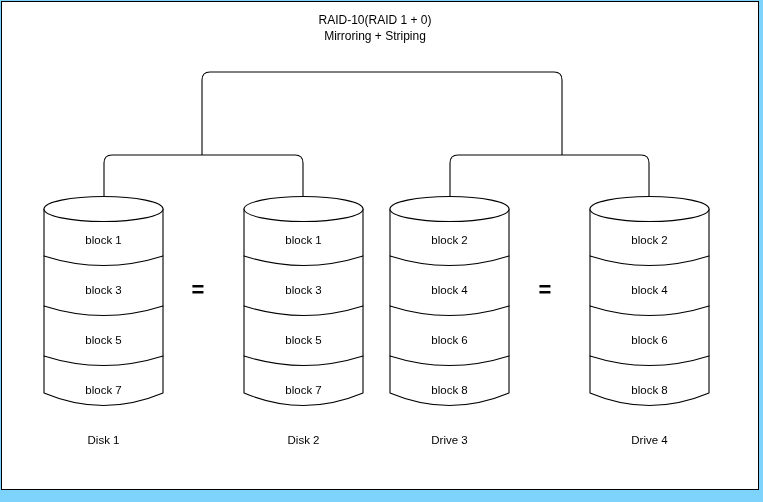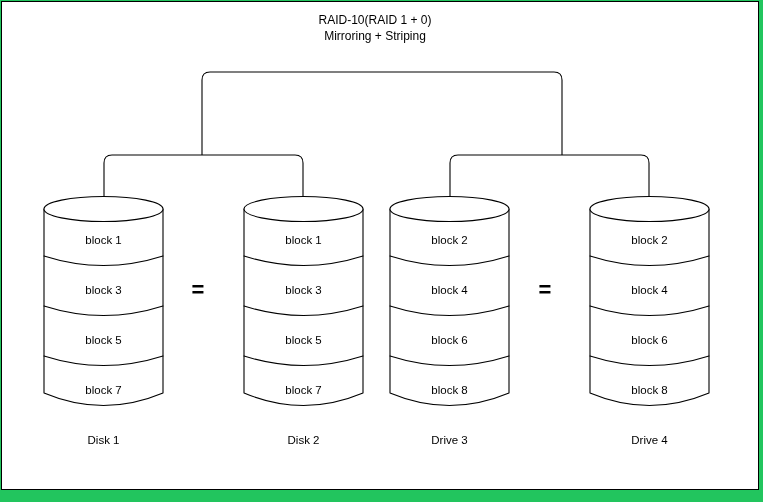--- a/index.html
+++ b/index.html
@@ -11,21 +11,21 @@
   body {
     width: 763px;
     height: 502px;
     font-family: "Liberation Sans", sans-serif;
     overflow: hidden;
   }
   #diagram-root {
     position: relative;
     width: 763px;
     height: 502px;
-    background: #22c55e;
+    background: #7dd3fc;
   }
   svg#raid-svg {
     display: block;
     width: 763px;
     height: 502px;
   }
   .frame-rect {
     fill: #ffffff;
     stroke: #000000;
     stroke-width: 1;

